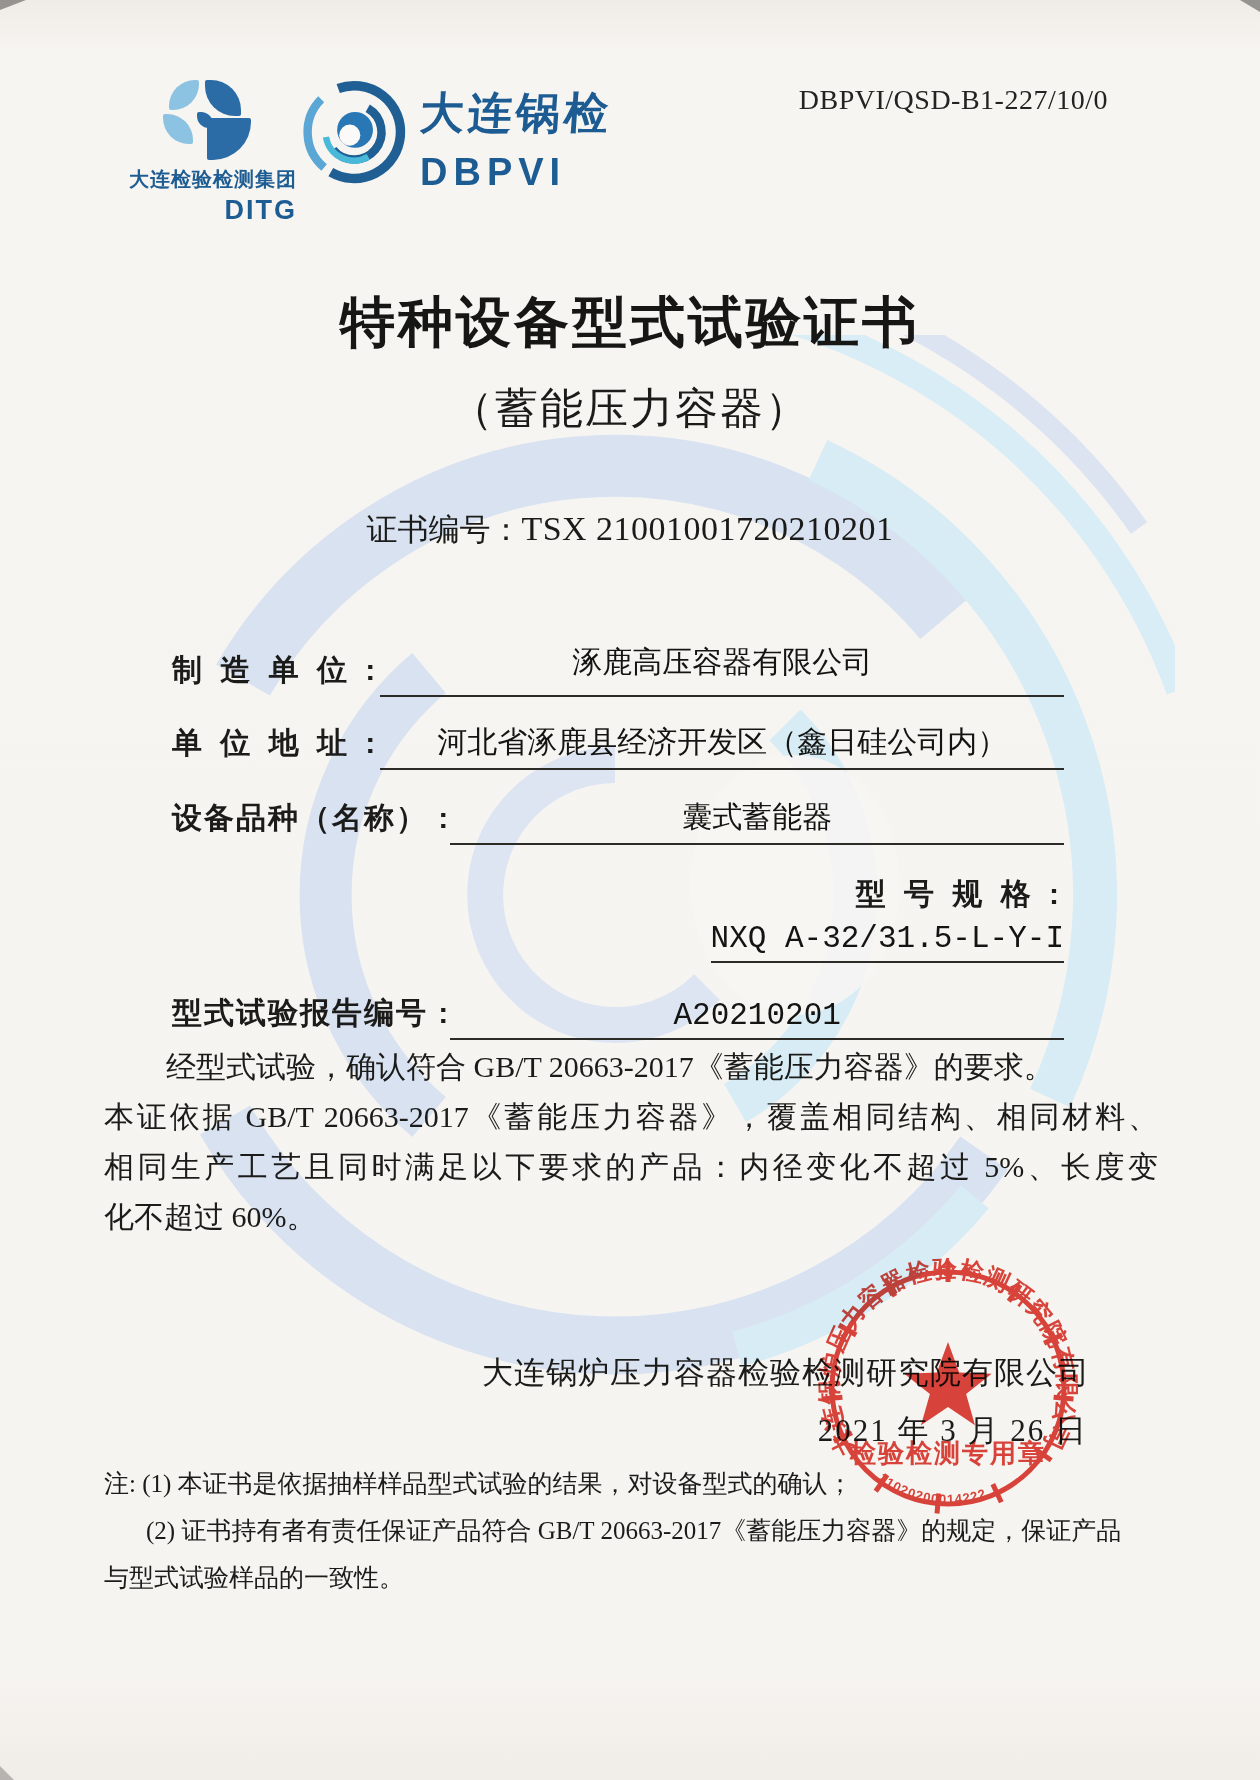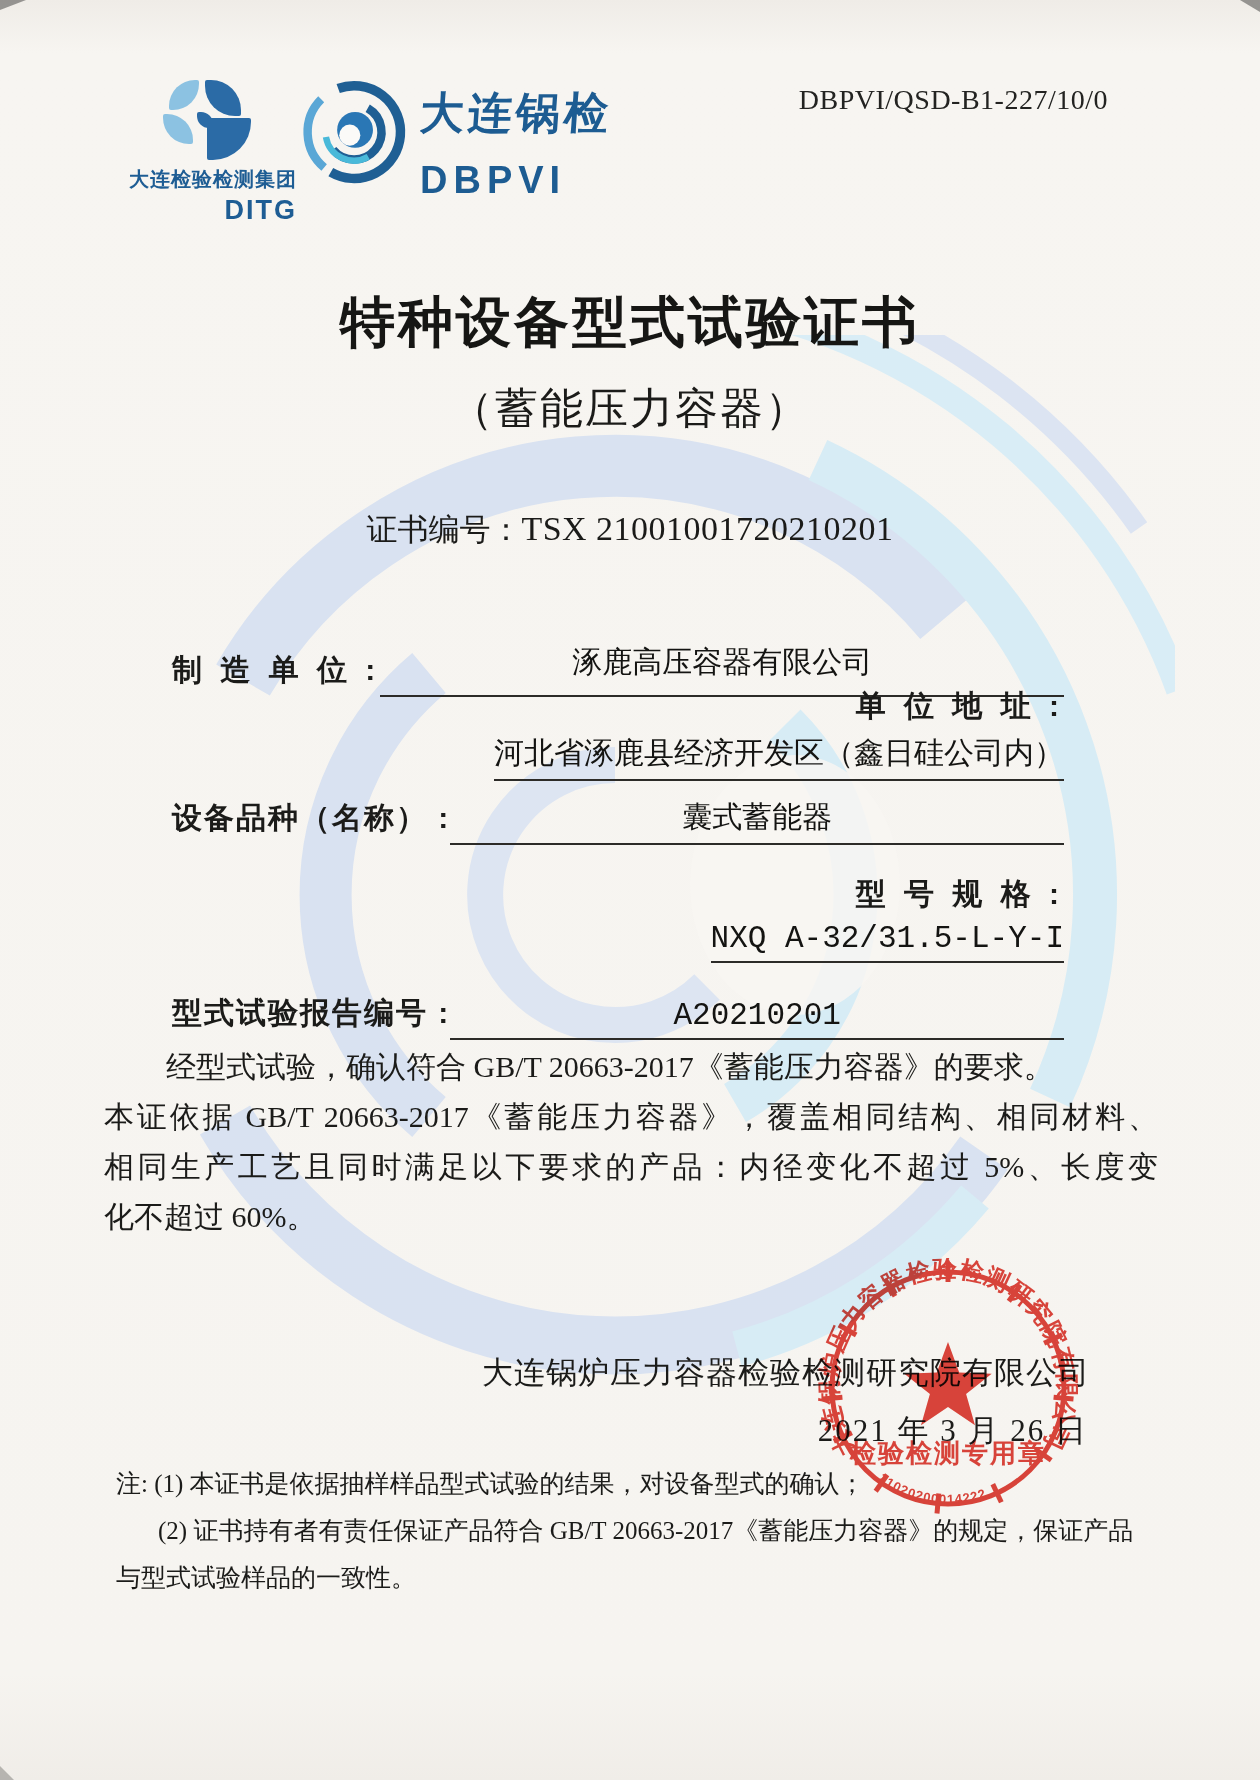--- a/index.html
+++ b/index.html
@@ -25,60 +25,60 @@
   
   .ditg { position:absolute; left:112px; top:80px; width:185px; text-align:right; }
   .ditg-mark { position:relative; width:96px; height:80px; margin:0 auto 6px auto; }
   .petal { position:absolute; }
   .ditg-cn { font-size:20px; font-weight:700; color:#1e5d94; letter-spacing:1px; white-space:nowrap; }
   .ditg-en { font-size:27px; font-weight:700; color:#1e5d94; letter-spacing:2px; margin-top:2px; }
 
   .dbpvi-mark { position:absolute; left:296px; top:74px; width:116px; height:116px; }
   .dbpvi-text { position:absolute; left:420px; top:84px; }
   .dbpvi-cn { font-size:44px; font-weight:700; color:#1d5c92; letter-spacing:4px; transform:skewX(-4deg); white-space:nowrap; }
-  .dbpvi-en { font-size:38px; font-weight:700; color:#1d5c92; letter-spacing:6px; margin-top:16px; }
+  .dbpvi-en { font-size:38px; font-weight:700; color:#1d5c92; letter-spacing:6px; margin-top:8px; }
 
   .doc-number { position:absolute; right:152px; top:84px; font-family:"Liberation Serif", serif; font-size:28px; color:#232321; letter-spacing:.5px; }
 
   
   .title { position:absolute; left:0; width:100%; top:286px; text-align:center;
            font-size:55px; font-weight:900; letter-spacing:3px; color:#161614; }
   .subtitle { position:absolute; left:0; width:100%; top:380px; text-align:center;
            font-size:43px; font-weight:500; letter-spacing:2px; color:#1b1b19; }
   .certno { position:absolute; left:0; width:100%; top:509px; text-align:center; }
   .certno-label { font-size:31px; font-weight:500; color:#1b1b19; }
   .certno-value { font-family:"Liberation Serif", serif; font-size:34px; color:#1b1b19; letter-spacing:.5px; }
 
   
   .row { position:absolute; left:172px; right:196px; display:flex; align-items:flex-end; }
   .row .lbl { font-size:30px; font-weight:600; letter-spacing:5px; white-space:pre; padding-bottom:6px; color:#1b1b19; }
   .row .val { flex:1; text-align:center; border-bottom:2px solid #2c2b28; padding-bottom:5px;
               font-size:30px; font-weight:500; white-space:nowrap; color:#141412; }
   .row .val.latin { font-family:Liberation Mono, monospace; font-weight:400; font-size:31px; }
   .row1 { top:642px; } .row1 .val { padding-bottom:12px; }
-  .row2 { top:686px;flex-direction:column; }
+  .row2 { top:722px; }
   .row3 { top:797px; }
   .row4 { top:874px;flex-direction:column; }
   .row5 { top:952px; }
 
   
   .body-text { position:absolute; left:104px; width:1054px; top:1042px;
                font-family:"Liberation Serif", serif; font-size:30px; color:#1b1b19; }
   .body-text .bl { height:50px; line-height:50px; white-space:nowrap; }
   .body-text .bl.just { white-space:normal; text-align:justify; text-align-last:justify; }
   .body-text .bl.indent { text-indent:62px; }
 
   
   .sig-company { position:absolute; right:170px; top:1352px; font-family:"Liberation Serif", serif;
                  font-size:31px; color:#1b1b19; letter-spacing:1px; }
   .sig-date { position:absolute; right:172px; top:1410px; font-family:"Liberation Serif", serif;
               font-size:31px; color:#1b1b19; letter-spacing:2px; }
 
   
-  .notes { position:absolute; left:116px; width:1062px; top:1460px;
+  .notes { position:absolute; left:104px; width:1062px; top:1460px;
            font-family:"Liberation Serif", serif; font-size:25px; color:#1b1b19; }
   .notes .nl { height:47px; line-height:47px; white-space:nowrap; }
   .notes .nl.indent2 { padding-left:42px; }
 
   
   .seal { position:absolute; left:818px; top:1258px; width:260px; height:260px;
           mix-blend-mode:multiply; opacity:.9; }
 </style>
 </head>
 <body>

